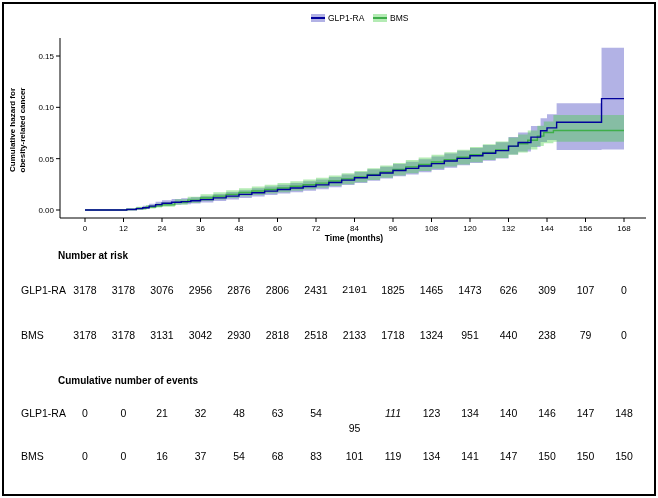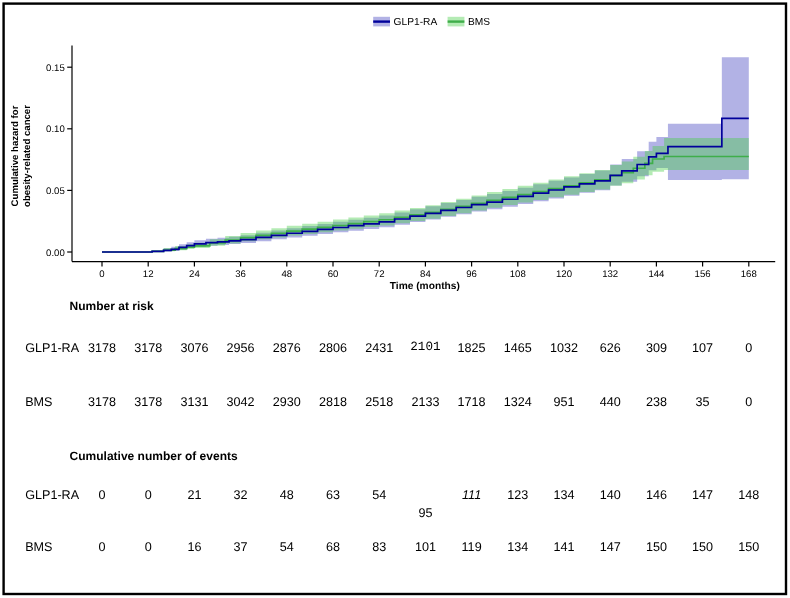--- a/index.html
+++ b/index.html
@@ -82,42 +82,42 @@
         <span class="tval" style="left: 63px;">3178</span>
         <span class="tval" style="left: 101.5px;">3178</span>
         <span class="tval" style="left: 140px; text-align: center;">3076</span>
         <span class="tval" style="left: 178.5px;">2956</span>
         <span class="tval" style="left: 217px;">2876</span>
         <span class="tval" style="left: 255.5px;">2806</span>
         <span class="tval" style="left: 294px;">2431</span>
         <span class="tval" style="left: 332.5px; font-family: Liberation Mono, monospace;">2101</span>
         <span class="tval" style="left: 371px;">1825</span>
         <span class="tval" style="left: 409.5px;">1465</span>
-        <span class="tval" style="left: 448px;">1032</span>
+        <span class="tval" style="left: 448px;">1473</span>
         <span class="tval" style="left: 486.5px;">626</span>
         <span class="tval" style="left: 525px;">309</span>
         <span class="tval" style="left: 563.5px;">107</span>
         <span class="tval" style="left: 602px;">0</span>
       </div>
       <div class="trow" style="top: 329px;">
         <span class="rlabel">BMS</span>
         <span class="tval" style="left: 63px;">3178</span>
         <span class="tval" style="left: 101.5px;">3178</span>
         <span class="tval" style="left: 140px;">3131</span>
         <span class="tval" style="left: 178.5px;">3042</span>
         <span class="tval" style="left: 217px;">2930</span>
         <span class="tval" style="left: 255.5px;">2818</span>
         <span class="tval" style="left: 294px;">2518</span>
         <span class="tval" style="left: 332.5px;">2133</span>
         <span class="tval" style="left: 371px;">1718</span>
         <span class="tval" style="left: 409.5px;">1324</span>
         <span class="tval" style="left: 448px;">951</span>
         <span class="tval" style="left: 486.5px;">440</span>
         <span class="tval" style="left: 525px;">238</span>
-        <span class="tval" style="left: 563.5px;">35</span>
+        <span class="tval" style="left: 563.5px;">79</span>
         <span class="tval" style="left: 602px;">0</span>
       </div>
     </div>
   <div class="thead" style="top:375px;">Cumulative number of events</div>
   <div id="cev-rows">
       <div class="trow" style="top: 407px;">
         <span class="rlabel">GLP1-RA</span>
         <span class="tval" style="left: 63px;">0</span>
         <span class="tval" style="left: 101.5px;">0</span>
         <span class="tval" style="left: 140px;">21</span>

